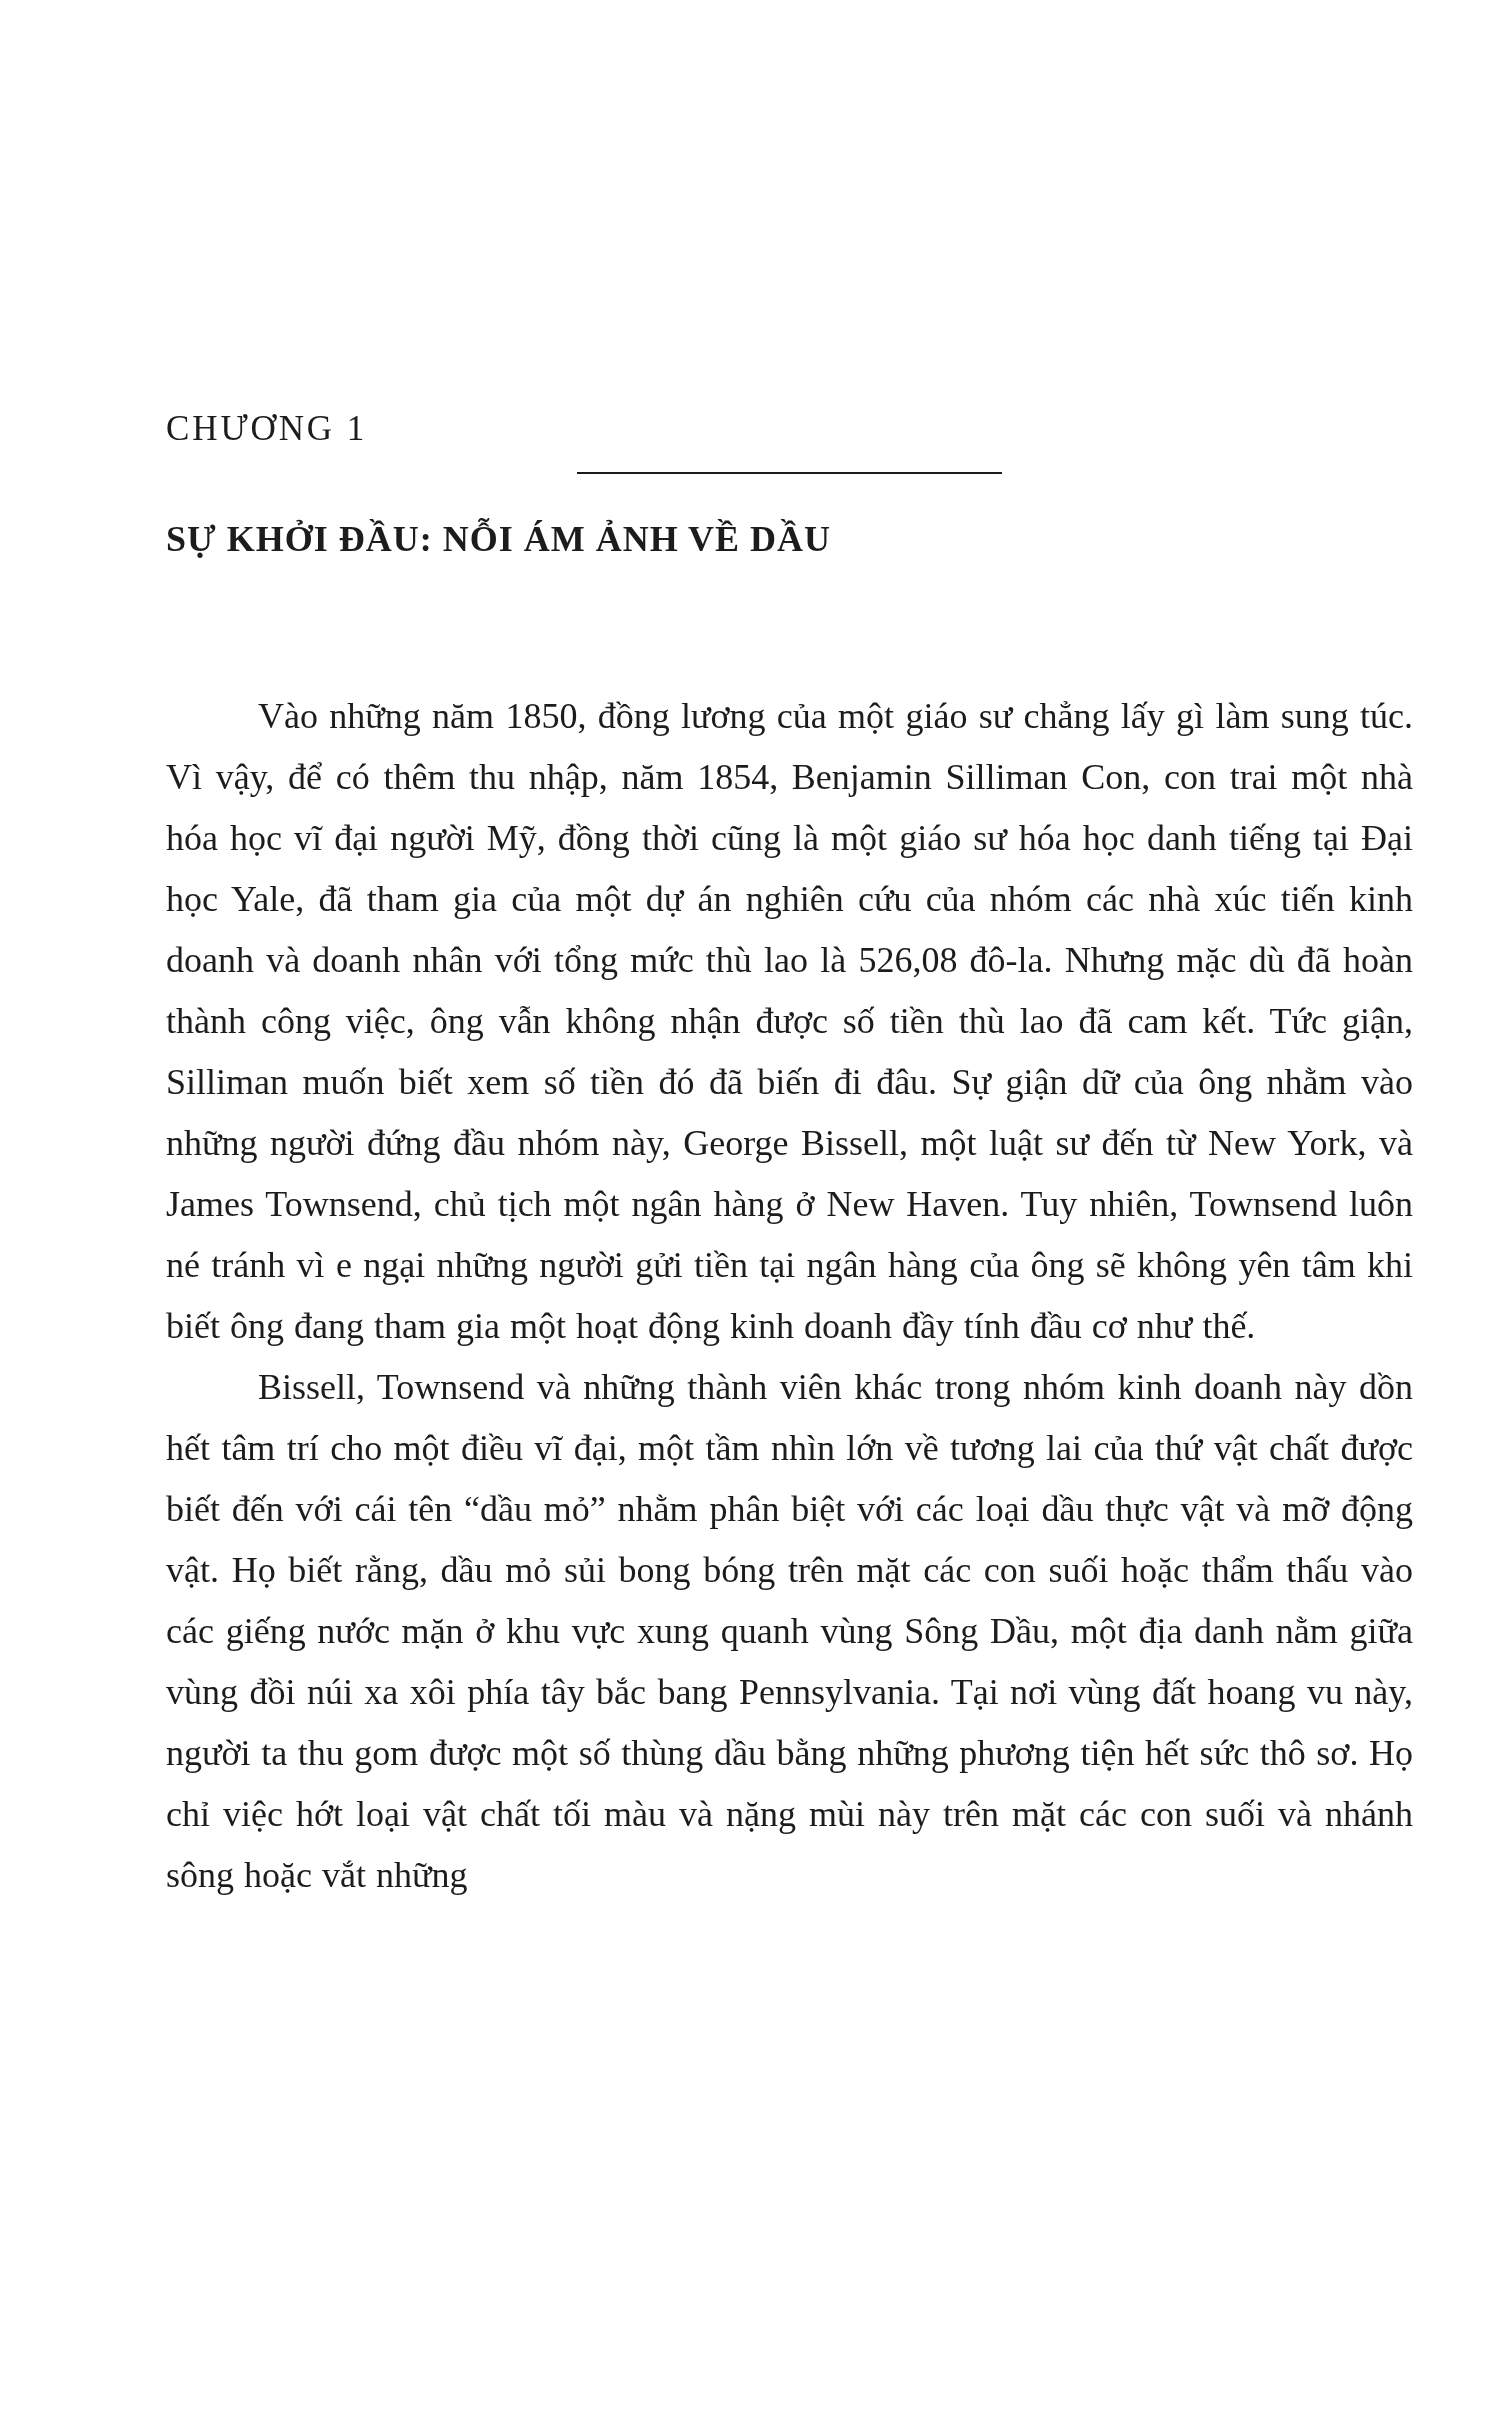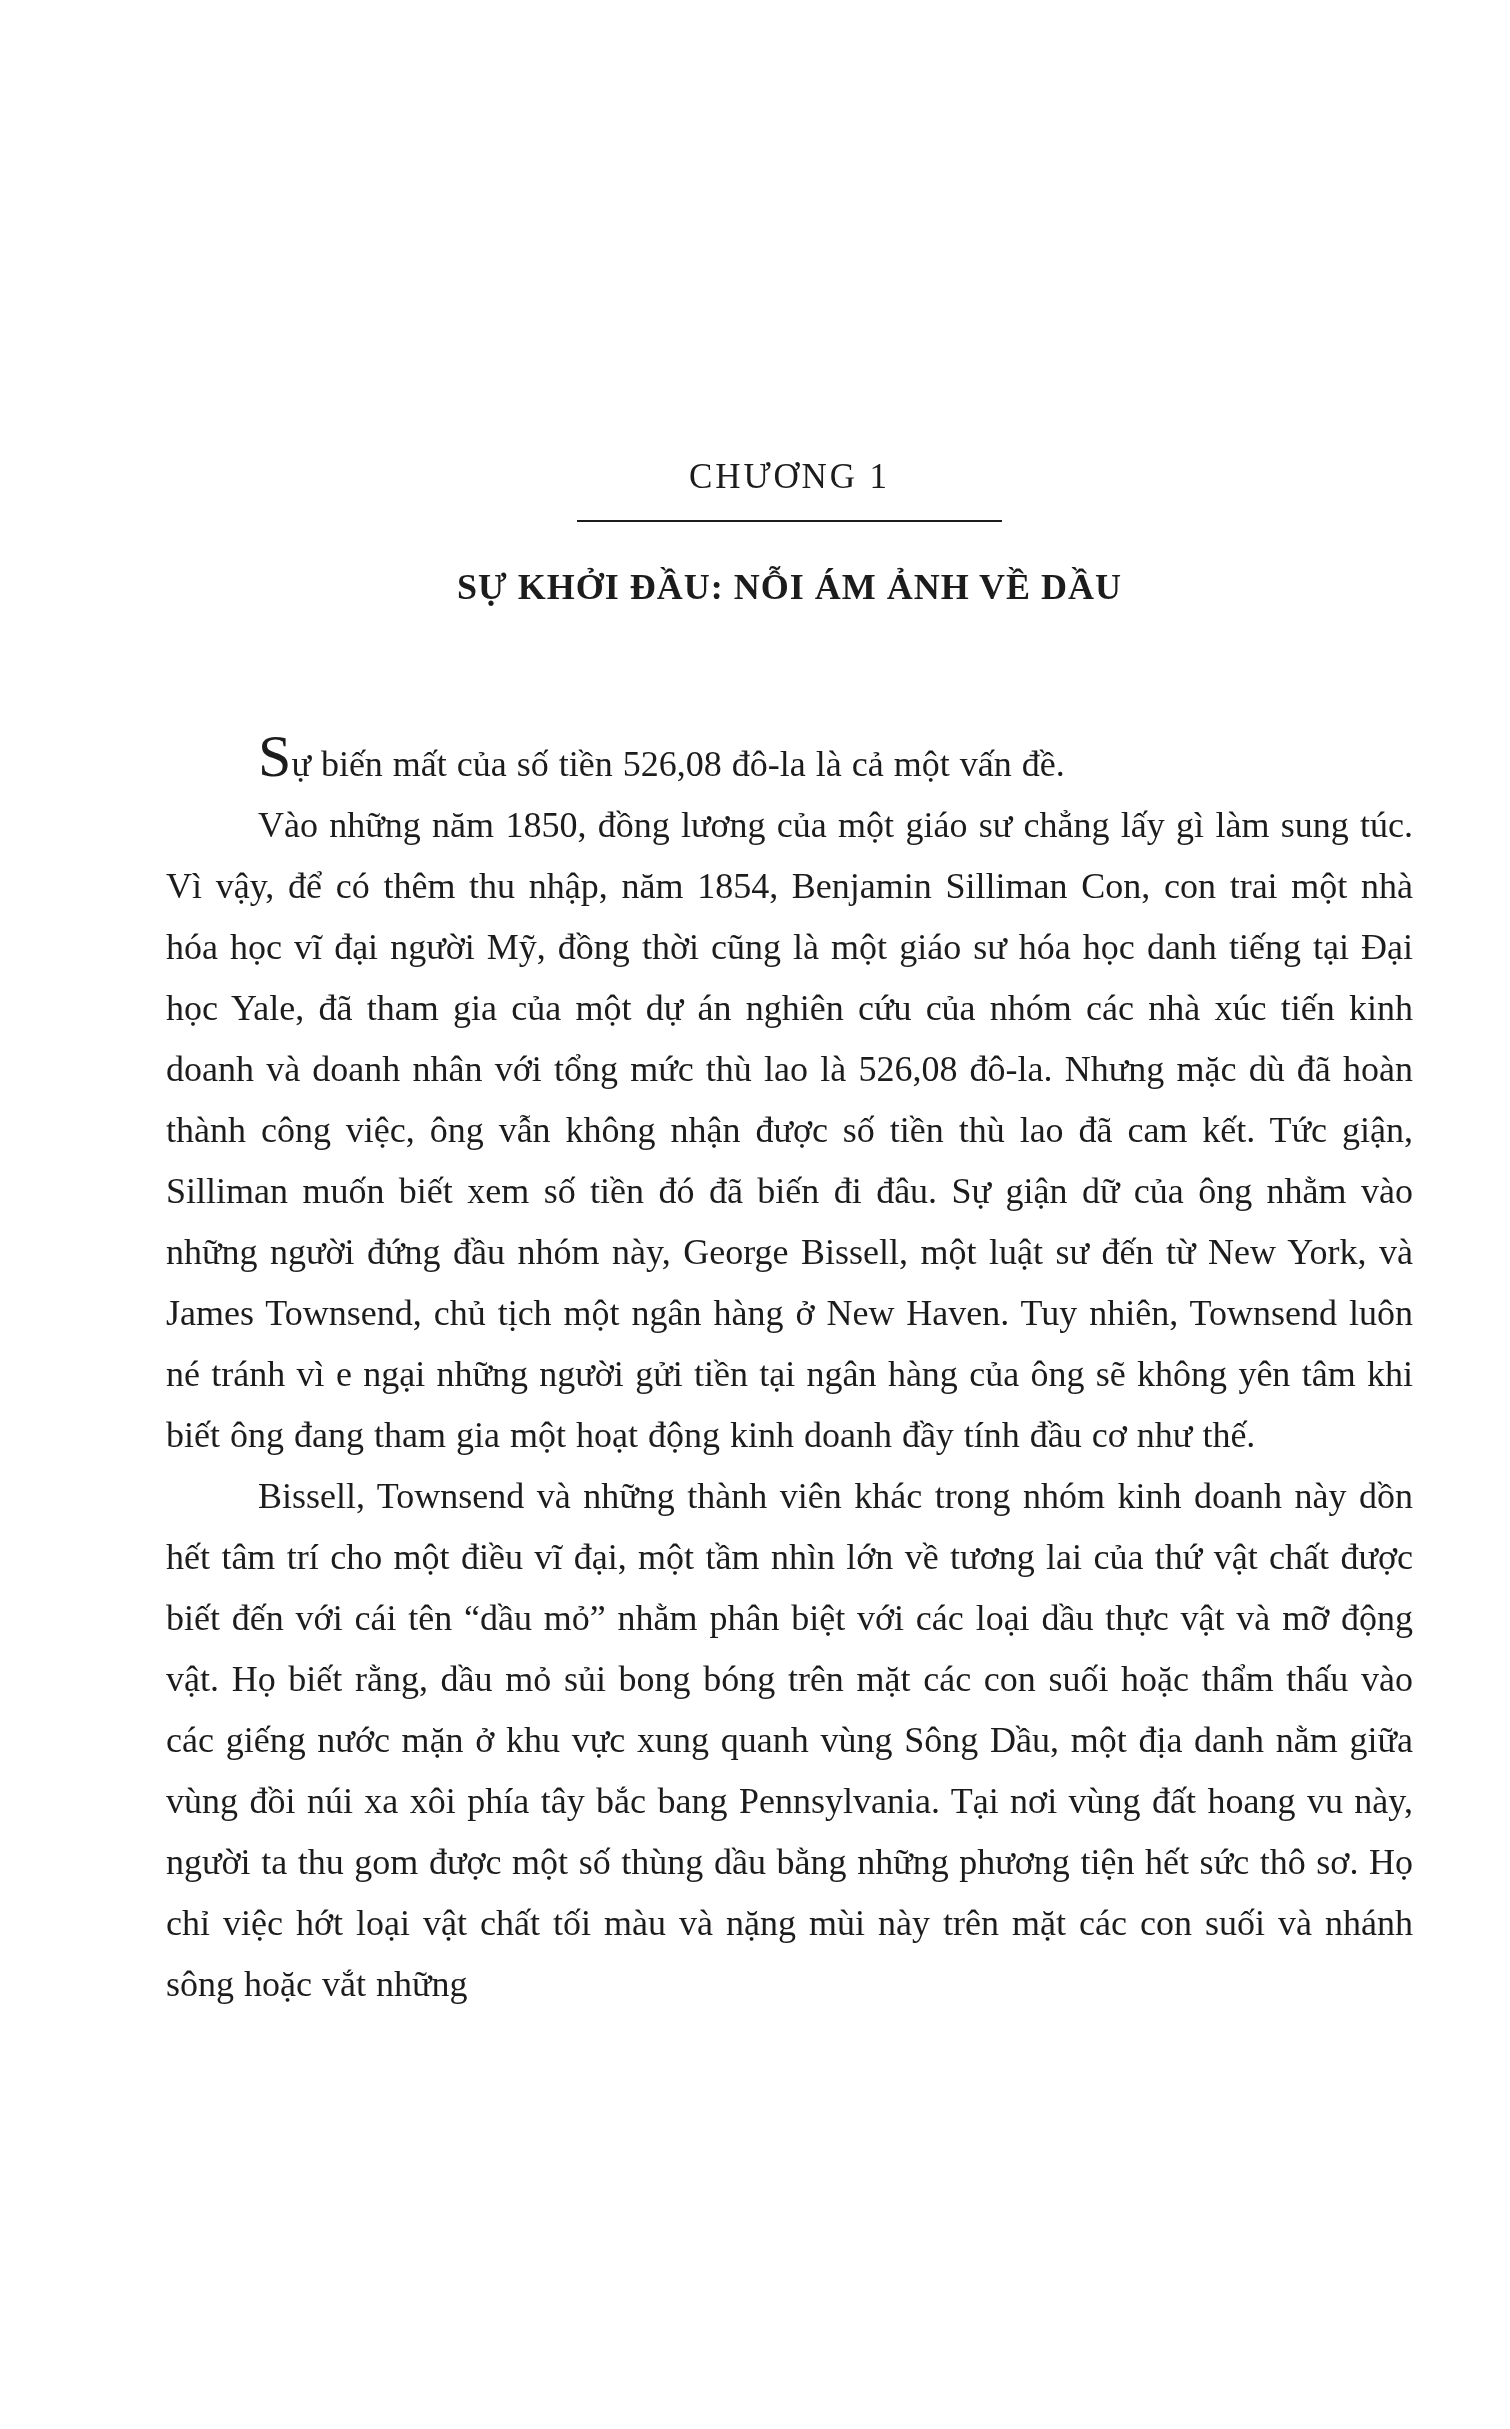--- a/index.html
+++ b/index.html
@@ -12,22 +12,20 @@
   body {
     font-family: "Liberation Serif", "DejaVu Serif", serif;
     color: #1c1c1c;
   }
   .page {
     width: 1510px;
     height: 2429px;
     padding: 410px 97px 0 166px;
   }
   .chapter-head {
-    text-align: center;
-    margin-top: 48px;
   }
   .chapter-label {
     font-size: 35px;
     letter-spacing: 2.9px;
     line-height: 1.1;
   }
   .chapter-rule {
     width: 425px;
     height: 2.9px;
     background: #1c1c1c;
@@ -61,21 +59,20 @@
 
 <div class="page">
 
   <header class="chapter-head">
     <div class="chapter-label">CHƯƠNG 1</div>
     <div class="chapter-rule"></div>
     <h1 class="title">SỰ KHỞI ĐẦU: NỖI ÁM ẢNH VỀ DẦU</h1>
   </header>
 
   <main class="body-text">
-    <p class="para opening"><span class="initial">S</span><span>ự biến mất của số tiền 526,08 đô-la là cả một vấn đề.</span></p>
 
     <p class="para">Vào những năm 1850, đồng lương của một giáo sư chẳng lấy gì làm sung túc. Vì vậy, để có thêm thu nhập, năm 1854, Benjamin Silliman Con, con trai một nhà hóa học vĩ đại người Mỹ, đồng thời cũng là một giáo sư hóa học danh tiếng tại Đại học Yale, đã tham gia của một dự án nghiên cứu của nhóm các nhà xúc tiến kinh doanh và doanh nhân với tổng mức thù lao là 526,08 đô-la. Nhưng mặc dù đã hoàn thành công việc, ông vẫn không nhận được số tiền thù lao đã cam kết. Tức giận, Silliman muốn biết xem số tiền đó đã biến đi đâu. Sự giận dữ của ông nhằm vào những người đứng đầu nhóm này, George Bissell, một luật sư đến từ New York, và James Townsend, chủ tịch một ngân hàng ở New Haven. Tuy nhiên, Townsend luôn né tránh vì e ngại những người gửi tiền tại ngân hàng của ông sẽ không yên tâm khi biết ông đang tham gia một hoạt động kinh doanh đầy tính đầu cơ như thế.</p>
 
     <p class="para">Bissell, Townsend và những thành viên khác trong nhóm kinh doanh này dồn hết tâm trí cho một điều vĩ đại, một tầm nhìn lớn về tương lai của thứ vật chất được biết đến với cái tên “dầu mỏ” nhằm phân biệt với các loại dầu thực vật và mỡ động vật. Họ biết rằng, dầu mỏ sủi bong bóng trên mặt các con suối hoặc thẩm thấu vào các giếng nước mặn ở khu vực xung quanh vùng Sông Dầu, một địa danh nằm giữa vùng đồi núi xa xôi phía tây bắc bang Pennsylvania. Tại nơi vùng đất hoang vu này, người ta thu gom được một số thùng dầu bằng những phương tiện hết sức thô sơ. Họ chỉ việc hớt loại vật chất tối màu và nặng mùi này trên mặt các con suối và nhánh sông hoặc vắt những</p>
   </main>
 
 </div>
 
 
 </body></html>

